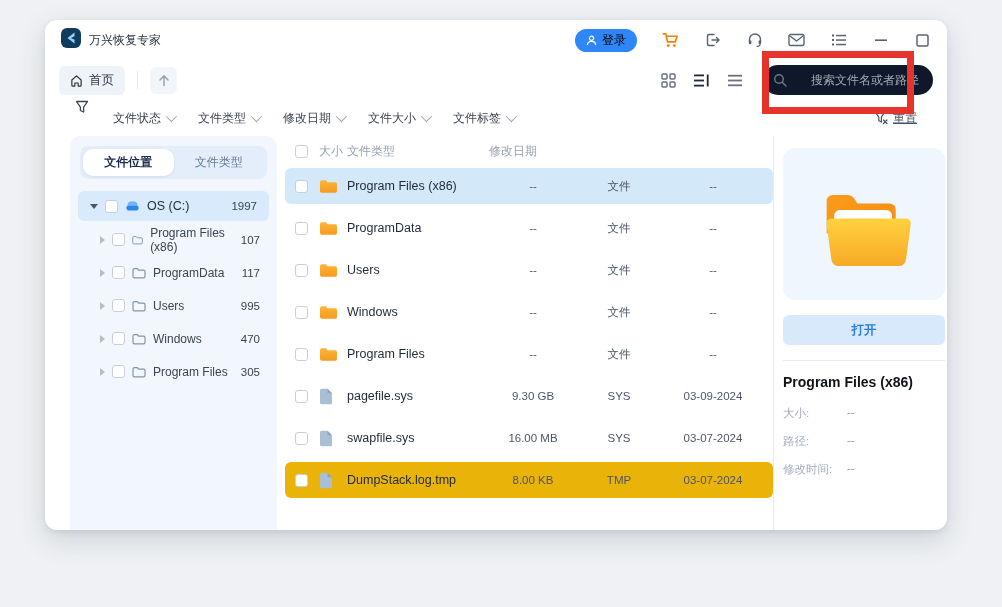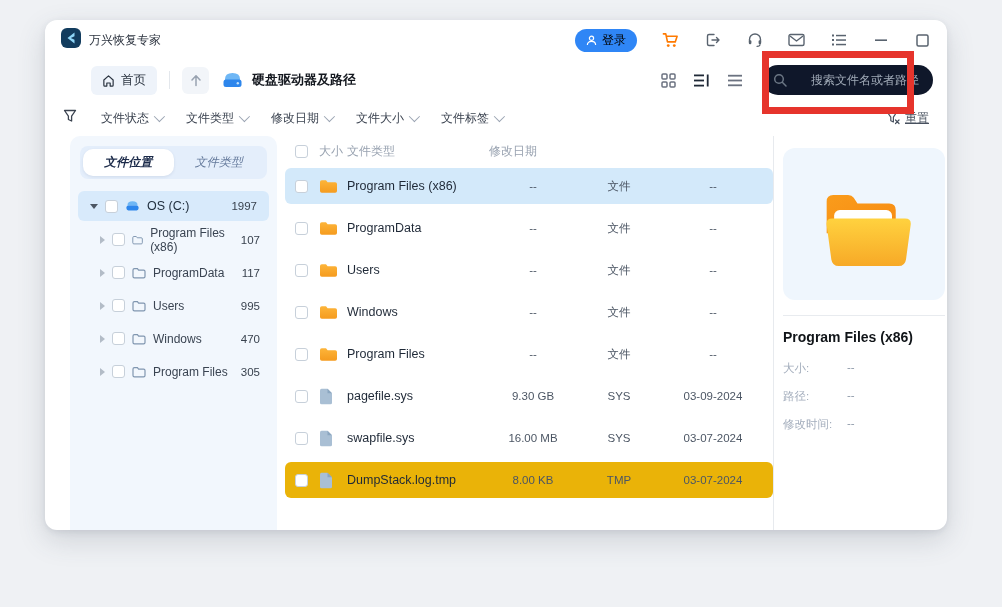--- a/index.html
+++ b/index.html
@@ -18,48 +18,48 @@
   .titlebar{height:40px;display:flex;align-items:center;padding:0 16px;gap:8px;}
   .app-title{font-size:12px;color:#2d3440;}
   .tb-right{margin-left:auto;display:flex;align-items:center;gap:25px;}
   .login-btn{display:flex;align-items:center;gap:5px;background:#2f86f6;color:#000000;
     border-radius:13px;height:23px;padding:0 11px;font-size:12px;cursor:pointer;}
   .tb-ic{width:17px;height:17px;display:flex;align-items:center;justify-content:center;cursor:pointer;}
   .tb-ic svg{display:block;}
   
   .navrow{height:40px;display:flex;align-items:center;padding:0 14px;gap:12px;}
   .home-chip{display:flex;align-items:center;gap:6px;background:#eef3fa;border-radius:6px;
-    height:29px;padding:0 11px;font-size:12.5px;color:#2b3440;cursor:pointer;margin-left:32px;}
+    height:29px;padding:0 11px;font-size:12.5px;color:#2b3440;cursor:pointer;}
   .nav-div{width:1px;height:18px;background:#e3e7ec;}
   .up-btn{width:27px;height:27px;background:#f2f5f9;border-radius:6px;display:flex;
     align-items:center;justify-content:center;cursor:pointer;}
   .crumb{display:flex;align-items:center;gap:8px;}
   .crumb-title{font-size:13px;font-weight:bold;color:#14181f;}
   .nav-right{margin-left:auto;display:flex;align-items:center;gap:16px;}
   .view-ic{width:17px;height:17px;display:flex;align-items:center;justify-content:center;cursor:pointer;}
   .searchbox{display:flex;align-items:center;gap:22px;background:#0f172a;border-radius:15px;
     height:30px;width:150px;padding:0 10px;margin-left:4px;overflow:hidden;flex:none;}
   .searchbox input{border:none;outline:none;background:transparent;font-size:12px;width:110px;
     color:#6b7684;font-family:inherit;}
   .searchbox input::placeholder{color:#a0aab7;}
   
-  .filterrow{height:36px;display:flex;align-items:center;padding:0 18px;gap:24px;}
+  .filterrow{height:36px;display:flex;padding:0 30px;gap:24px;}
   .filter-item{display:flex;align-items:center;gap:5px;font-size:12px;color:#3b4350;cursor:pointer;}
   .chev{width:7px;height:7px;border-right:1.4px solid #9aa4b2;border-bottom:1.4px solid #9aa4b2;
     transform:rotate(45deg) translateY(-2px);}
   .reset{margin-left:auto;display:flex;align-items:center;gap:5px;cursor:pointer;}
   .reset-label{font-size:12px;color:#47505e;text-decoration:underline;}
   
   .content{display:flex;align-items:stretch;padding-left:25px;height:calc(100% - 116px);}
   
   .sidebar{width:207px;flex:none;background:#f2f7fd;border-radius:10px 10px 0 0;
     padding:10px 8px;box-sizing:border-box;}
   .seg{background:#e4eefb;border-radius:8px;display:flex;padding:3px;margin:0 2px 12px 2px;}
   .seg-tab{flex:1;text-align:center;font-size:12px;color:#64799b;line-height:27px;
-    border-radius:10px;cursor:pointer;font-style:italic;}
+    border-radius:10px;cursor:pointer;}
   .seg-tab.active{background:#fff;color:#1c2b4a;font-weight:bold;box-shadow:0 1px 3px rgba(40,60,100,.10);}
   .tree-root{background:#d8eafb;border-radius:6px;height:30px;display:flex;align-items:center;
     gap:7px;padding:0 12px;font-size:12.5px;color:#22303f;margin-bottom:2px;cursor:pointer;}
   .tree-child{height:33px;display:flex;align-items:center;gap:7px;padding:0 9px 0 22px;
     font-size:12px;color:#3a4452;cursor:pointer;}
   .count{margin-left:auto;font-size:11.5px;color:#39424e;}
   .caret-d{width:0;height:0;border-left:4px solid transparent;border-right:4px solid transparent;
     border-top:5px solid #4c5663;flex:none;}
   .caret-r{width:0;height:0;border-top:4px solid transparent;border-bottom:4px solid transparent;
     border-left:5px solid #b3bcc7;flex:none;}
@@ -171,28 +171,20 @@
       <svg width="13" height="13" viewBox="0 0 14 14">
           <path d="M2 6.5 L7 2 l5 4.5 V12 q0 1-1 1 H8.8 v-3.3 H5.2 V13 H3 q-1 0-1-1 z" fill="none" stroke="#2b3440" stroke-width="1.3" stroke-linejoin="round"></path>
         </svg>
       <span>首页</span>
     </div>
     <div class="nav-div"></div>
     <div class="up-btn">
       <svg width="12" height="13" viewBox="0 0 12 13">
           <path d="M6 11.5 V2 M2 6 L6 1.8 L10 6" fill="none" stroke="#98a2b0" stroke-width="1.5" stroke-linecap="round" stroke-linejoin="round"></path>
         </svg>
-    </div>
-    <div class="crumb">
-      <svg width="23" height="19" viewBox="0 0 23 19">
-          <path d="M4 8 q0-6 7.5-6 q7.5 0 7.5 6 v1 H4 z" fill="#6fb7f5"></path>
-          <rect x="2.5" y="8.5" width="18" height="7.5" rx="2.5" fill="#2d86ec"></rect>
-          <circle cx="16.8" cy="12.2" r="1.2" fill="#bfe0fb"></circle>
-        </svg>
-      <span class="crumb-title">硬盘驱动器及路径</span>
     </div>
     <div class="nav-right">
       <span class="view-ic">
         <svg width="15" height="15" viewBox="0 0 15 15">
             <rect x="1" y="1" width="5" height="5" rx="1" fill="none" stroke="#6b7280" stroke-width="1.5"></rect>
             <rect x="9" y="1" width="5" height="5" rx="1" fill="none" stroke="#6b7280" stroke-width="1.5"></rect>
             <rect x="1" y="9" width="5" height="5" rx="1" fill="none" stroke="#6b7280" stroke-width="1.5"></rect>
             <rect x="9" y="9" width="5" height="5" rx="1" fill="none" stroke="#6b7280" stroke-width="1.5"></rect>
           </svg>
       </span>
@@ -509,20 +501,23 @@
             <linearGradient id="pf" x1="0" y1="0" x2="0" y2="1">
                 <stop offset="0" stop-color="#ffd23f"></stop>
                 <stop offset="1" stop-color="#f7a927"></stop>
               </linearGradient>
           </defs>
           <path d="M20 60 V26 q0-7 7-7 h16 q4 0 6 3 l4 6 h34 q7 0 7 7 v25 z" fill="url(#pb)"></path>
           <rect x="28" y="35" width="62" height="32" rx="6" fill="#ffffff"></rect>
           <path d="M16 44 h88 q7 0 6 7 l-5 37 q-1 7-8 7 H33 q-7 0-8-7 l-5-37 q-1-7 6-7 z" fill="url(#pf)"></path>
         </svg>
       </div>
+      <div class="open-btn">
+        <span>打开</span>
+      </div>
       <div class="pv-sep"></div>
       <div class="pv-title">Program Files (x86)</div>
       <div>
 
           <div class="pv-row">
             <span class="pv-label">大小:</span>
             <span class="pv-value">--</span>
           </div>
 
           <div class="pv-row">

